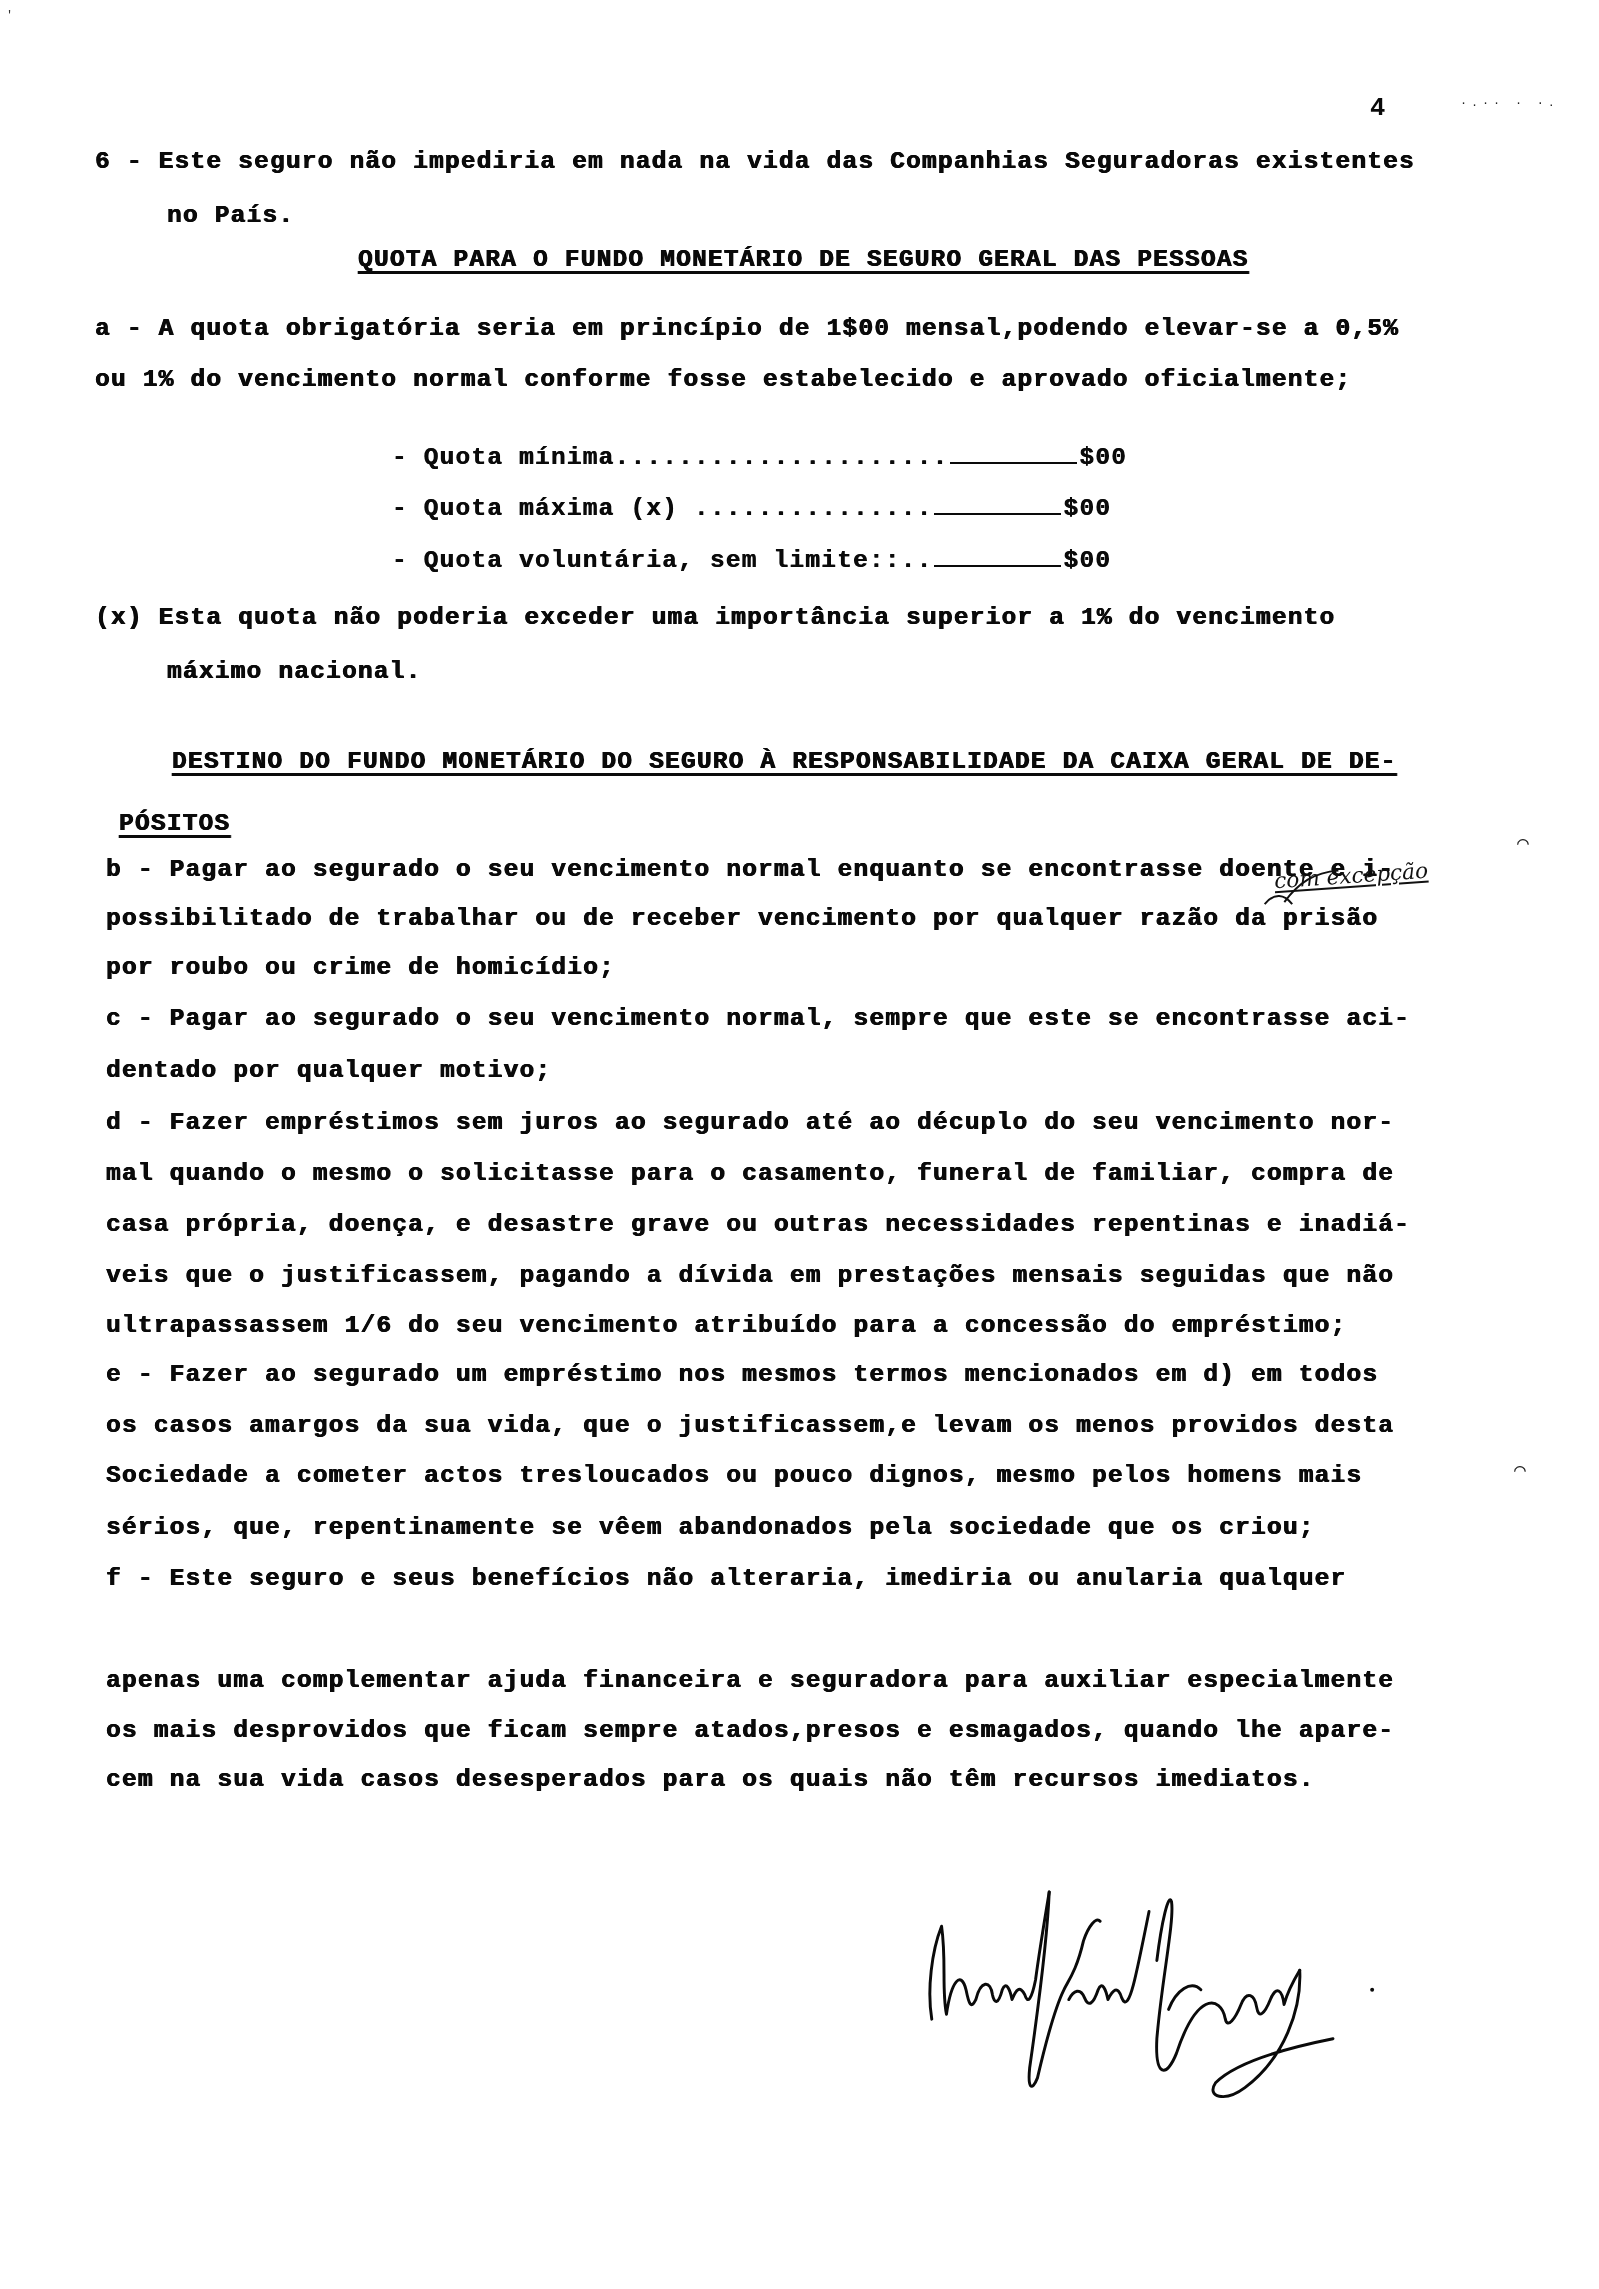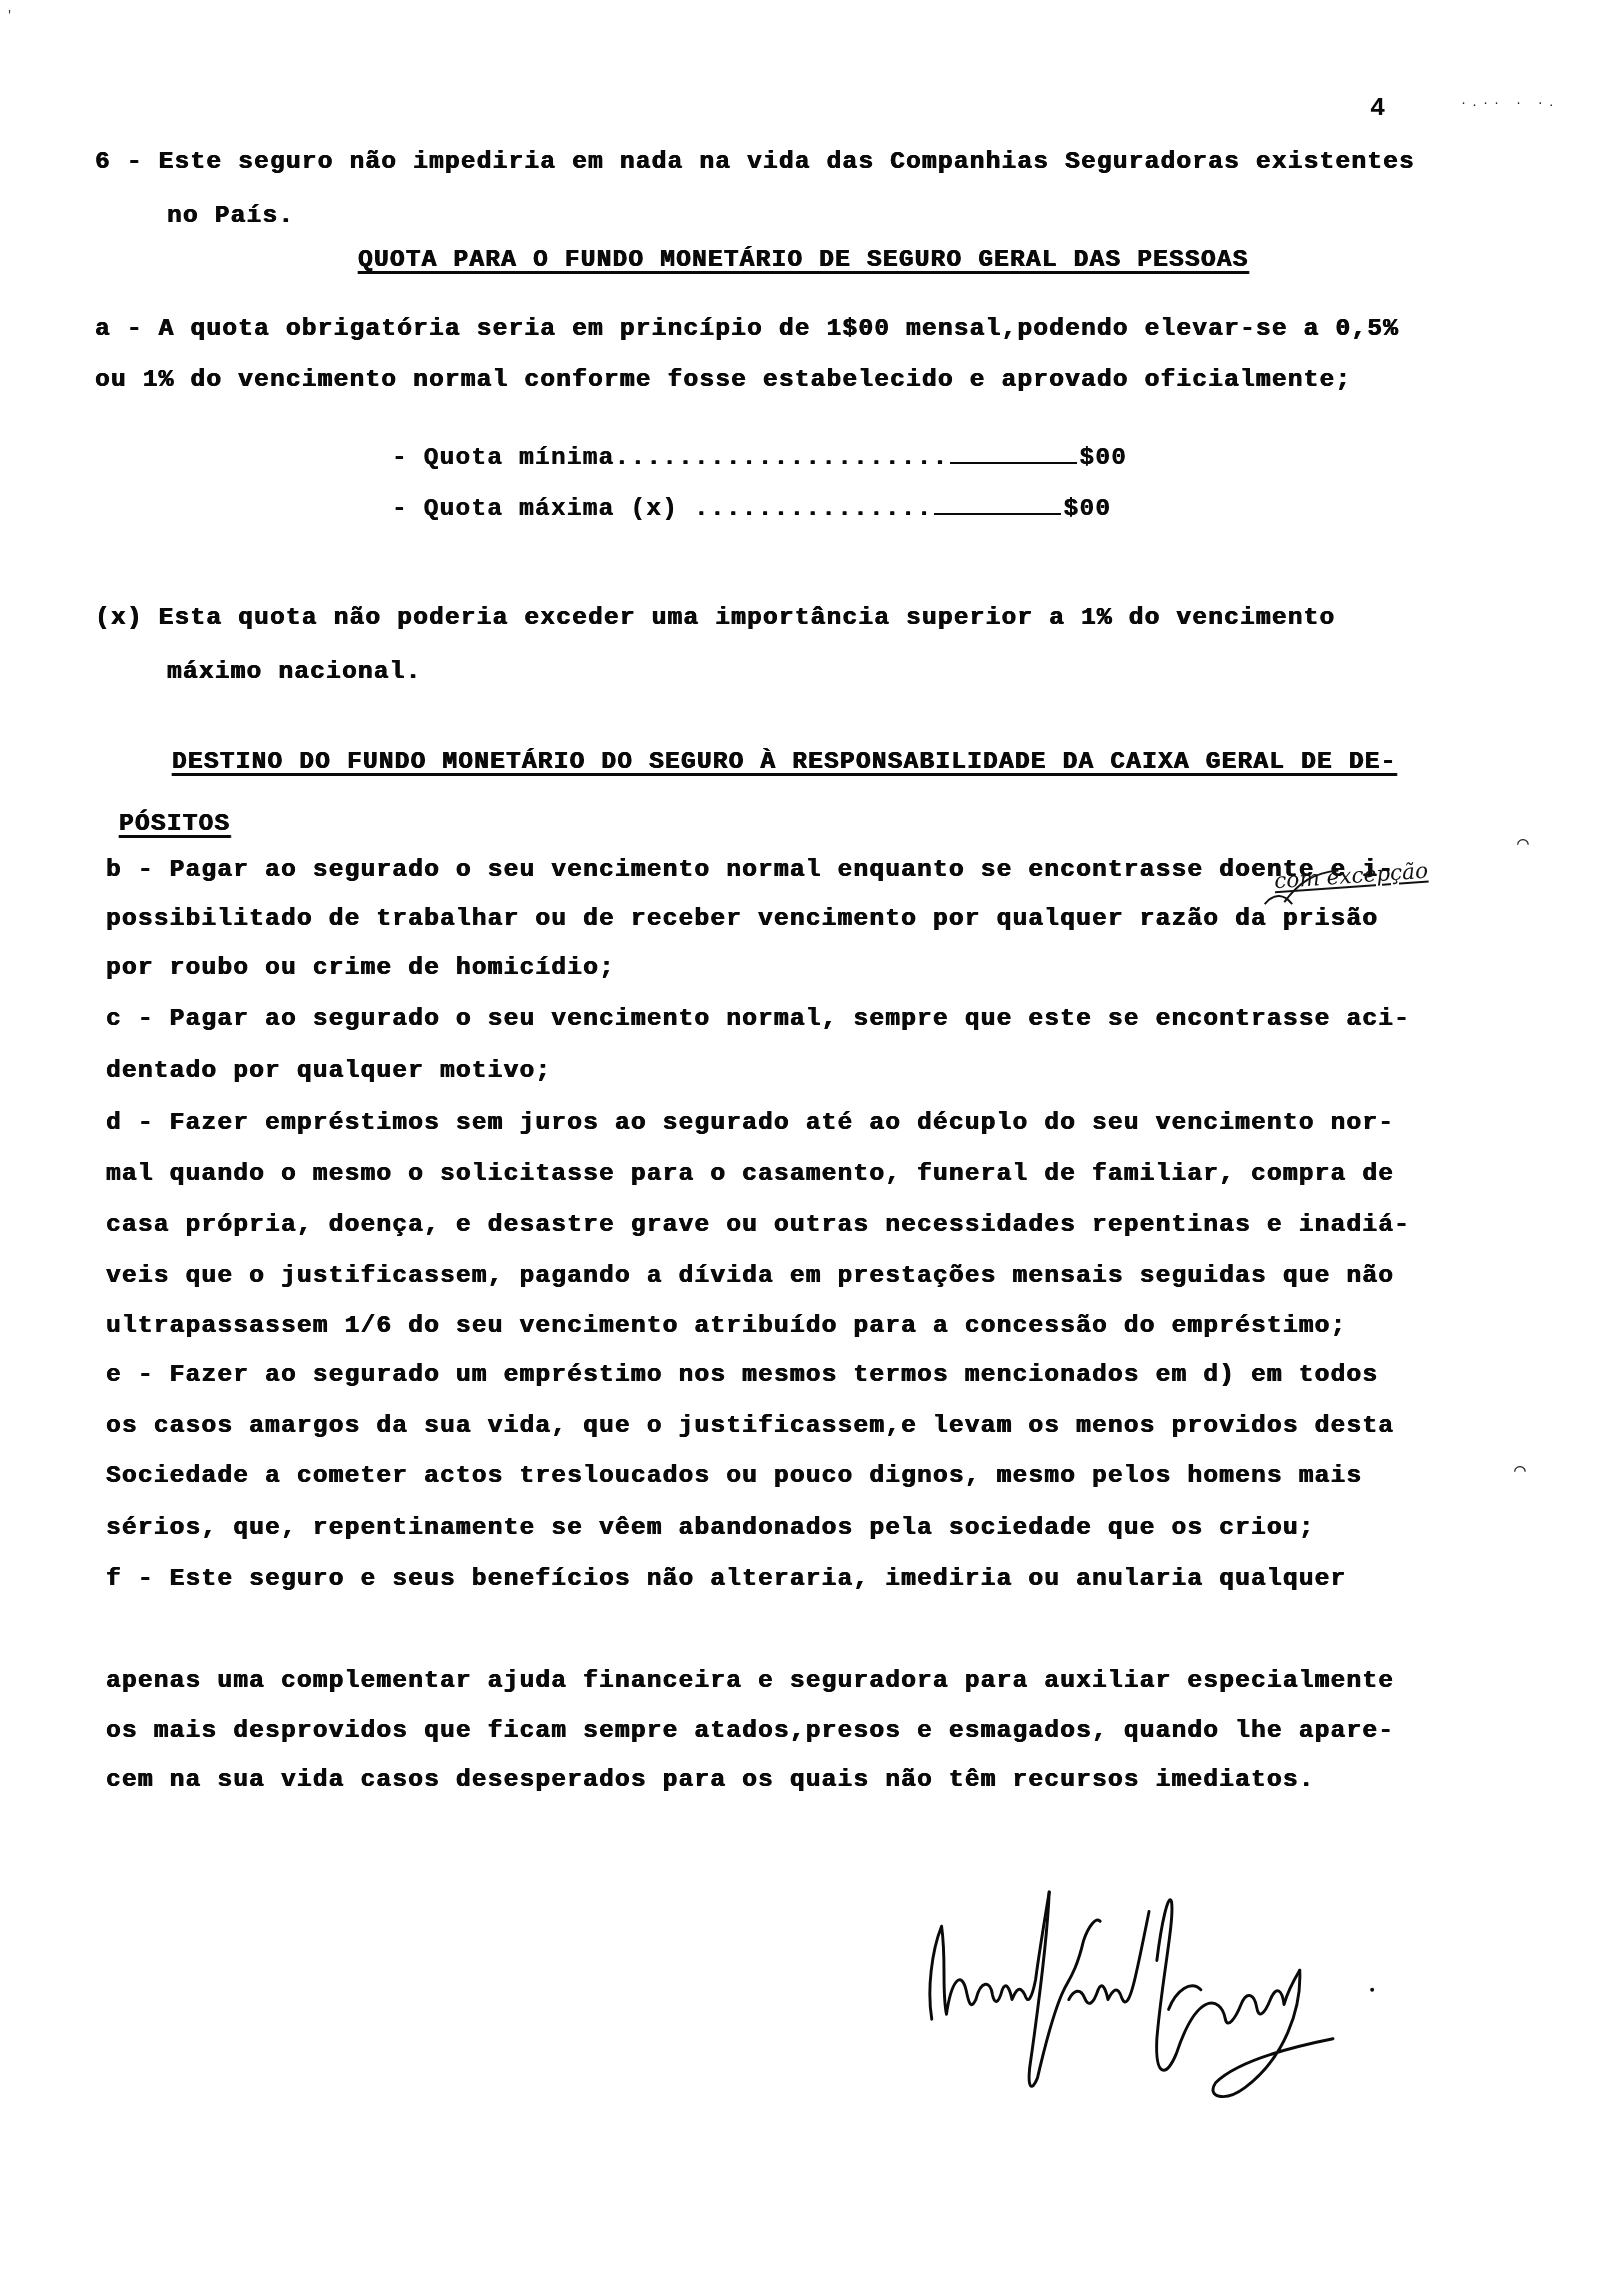--- a/index.html
+++ b/index.html
@@ -43,20 +43,23 @@
   <div class="line heading" style="left:358px; top:245px;">QUOTA PARA O FUNDO MONETÁRIO DE SEGURO GERAL DAS PESSOAS</div>
 
   <div class="line" style="left:95px; top:314px;">a - A quota obrigatória seria em princípio de 1$00 mensal,podendo elevar-se a 0,5%</div>
   <div class="line" style="left:95px; top:365px;">ou 1% do vencimento normal conforme fosse estabelecido e aprovado oficialmente;</div>
 
   <div class="quota-row" style="top:414px;">
     <span>- Quota mínima.....................</span><span class="quota-blank"></span><span>$00</span>
   </div>
   <div class="quota-row" style="top:465px;">
     <span>- Quota máxima (x) ...............</span><span class="quota-blank"></span><span>$00</span>
+  </div>
+  <div class="quota-row" style="top:517px;">
+    <span>- Quota voluntária, sem limite::..</span><span class="quota-blank"></span><span>$00</span>
   </div>
 
   <div class="line" style="left:95px; top:603px;">(x) Esta quota não poderia exceder uma importância superior a 1% do vencimento</div>
   <div class="line" style="left:167px; top:657px;">máximo nacional.</div>
 
   <div class="line heading" style="left:172px; top:747px;">DESTINO DO FUNDO MONETÁRIO DO SEGURO À RESPONSABILIDADE DA CAIXA GERAL DE DE-</div>
   <div class="line heading" style="left:103px; top:809px;margin-left:16px;">PÓSITOS</div>
 
   <div class="line" style="left:106px; top:855px;">b - Pagar ao segurado o seu vencimento normal enquanto se encontrasse doente e i-</div>
   <div class="line" style="left:106px; top:904px;">possibilitado de trabalhar ou de receber vencimento por qualquer razão da prisão</div>

